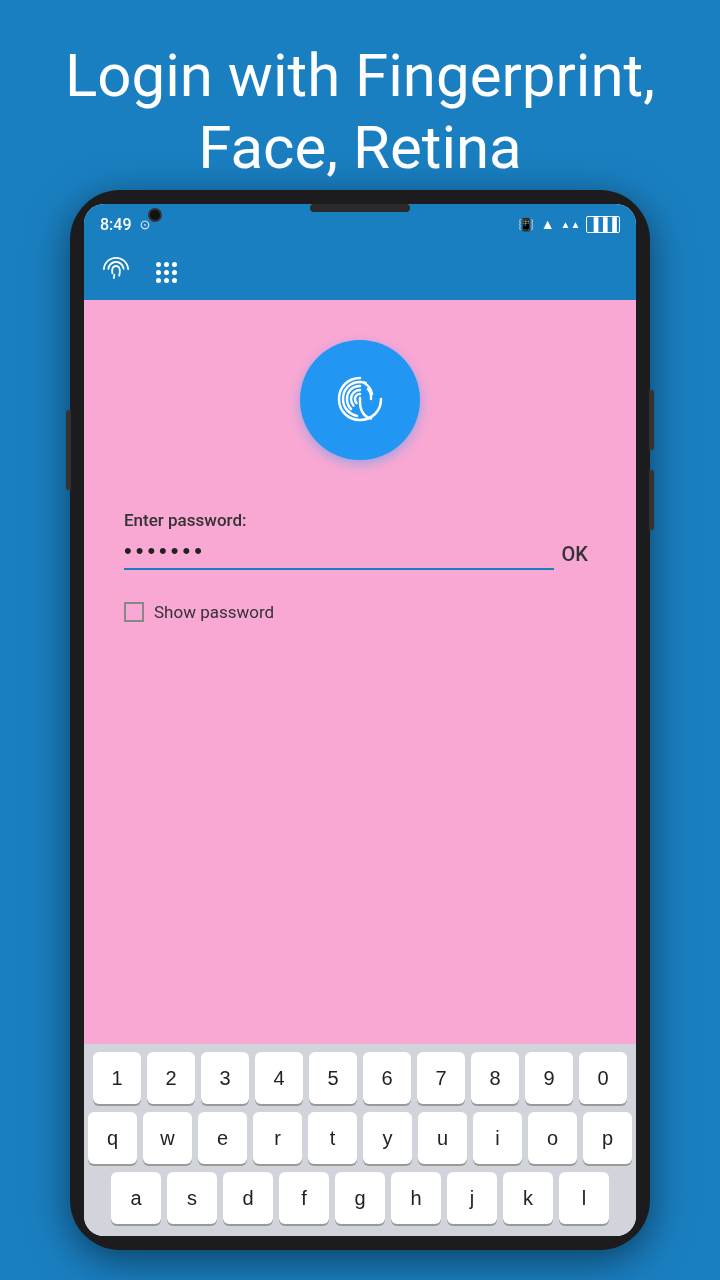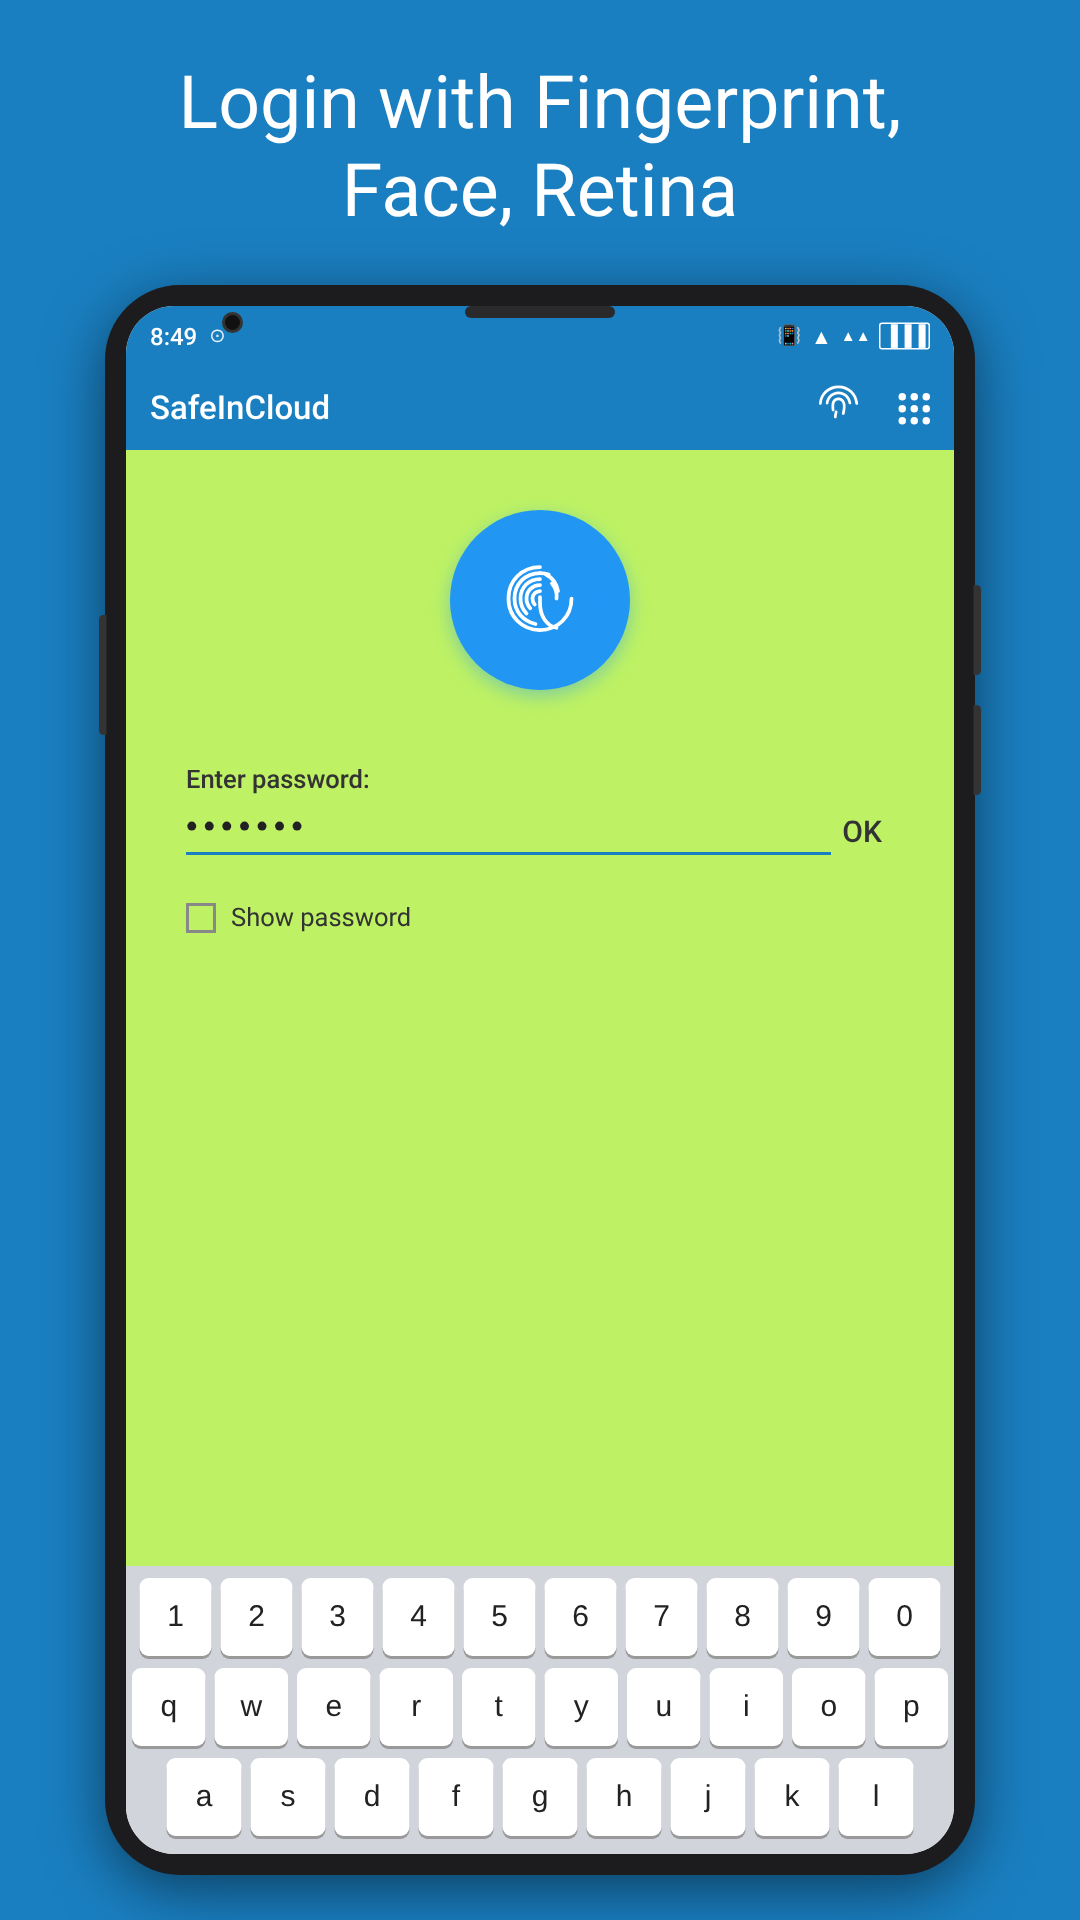--- a/index.html
+++ b/index.html
@@ -10,21 +10,21 @@
       font-family: 'Roboto', Arial, sans-serif;
       overflow: hidden;
       position: relative;
     }
 
     
     .hero-text {
       text-align: center;
       color: white;
       padding: 40px 60px 20px;
-      font-size: 49px;
+      font-size: 60px;
       font-weight: 400;
       line-height: 1.2;
     }
 
     
     .phone-frame {
       position: absolute;
       top: 190px;
       left: 50%;
       transform: translateX(-50%);
@@ -33,21 +33,21 @@
       background: #1c1c1e;
       border-radius: 50px;
       padding: 14px;
       box-shadow: 0 10px 40px rgba(0,0,0,0.5);
     }
 
     .phone-inner {
       width: 100%;
       height: 100%;
       background: #e8e8e8;
-      border-radius: 32px;
+      border-radius: 20px;
       overflow: hidden;
       display: flex;
       flex-direction: column;
     }
 
     
     .status-bar {
       background: #1a7fc1;
       height: 40px;
       display: flex;
@@ -93,21 +93,21 @@
 
     .app-bar-icons {
       display: flex;
       gap: 16px;
       align-items: center;
     }
 
     
     .content-area {
       flex: 1;
-      background: #bef264;
+      background: #f9a8d4;
       display: flex;
       flex-direction: column;
       align-items: center;
       padding: 40px 24px 0;
     }
 
     
     .fingerprint-btn {
       width: 120px;
       height: 120px;
@@ -318,21 +318,20 @@
       </div>
       <div class="status-icons">
         <span style="font-size:13px;">📳</span>
         <span style="font-size:14px; color:white;">▲</span>
         <span style="font-size:10px; color:white;">▲▲</span>
         <span style="font-size:13px; color:white; border:1px solid white; padding:0 2px; border-radius:2px;">▐▐▐</span>
       </div>
     </div>
 
     <div class="app-bar">
-      <span class="app-title">SafeInCloud</span>
       <div class="app-bar-icons">
 
         <div style="cursor:pointer;">
           <svg width="32" height="32" viewBox="0 0 32 32" fill="white">
             <path d="M16 3C9 3 3.5 8 3 15c0 .5.4.9.9.9S4.8 15.6 4.8 15C5.3 9 10.1 4.8 16 4.8c5.9 0 10.7 4.2 11.2 10.2.1.5.5.9 1 .9s.9-.4.9-.9C28.5 8 23 3 16 3z"></path>
             <path d="M16 7c-4.4 0-8 3.4-8.5 7.7-.1.5.3 1 .8 1s1-.3 1-.8c.4-3.4 3.3-6 6.7-6s6.3 2.6 6.7 6c.1.5.5.8 1 .8s.9-.5.8-1C24 10.4 20.4 7 16 7z"></path>
             <path d="M16 11c-2.2 0-4 1.5-4.5 3.5-.3 1.3-.2 3.5 0 5 .1.5.5.8 1 .8s.9-.4.8-.9c-.2-1.4-.2-3.3 0-4.4.3-1.2 1.4-2.1 2.7-2.1s2.4.9 2.7 2.1c.3 1 .3 2.5.1 3.7-.1.4-.3 2-.5 2.8-.1.5.2 1 .7 1.1s1-.2 1.1-.7c.2-.9.4-2.5.5-2.9.2-1.4.2-3.2-.2-4.5C19.9 12.5 18.1 11 16 11z"></path>
             <path d="M13.5 20.5c-.3 1.5-.5 2.8-.5 3.5 0 .5.4.9.9.9s.9-.4.9-.9c0-.6.2-1.8.5-3.2.1-.5-.2-1-.7-1.1s-1 .2-1.1.8z"></path>
           </svg>
         </div>

